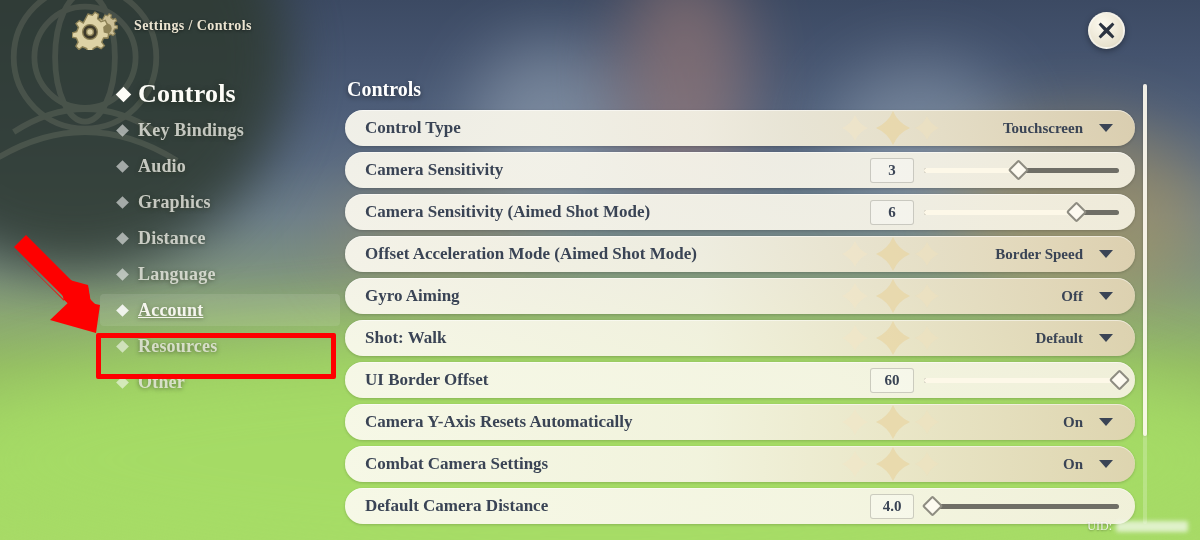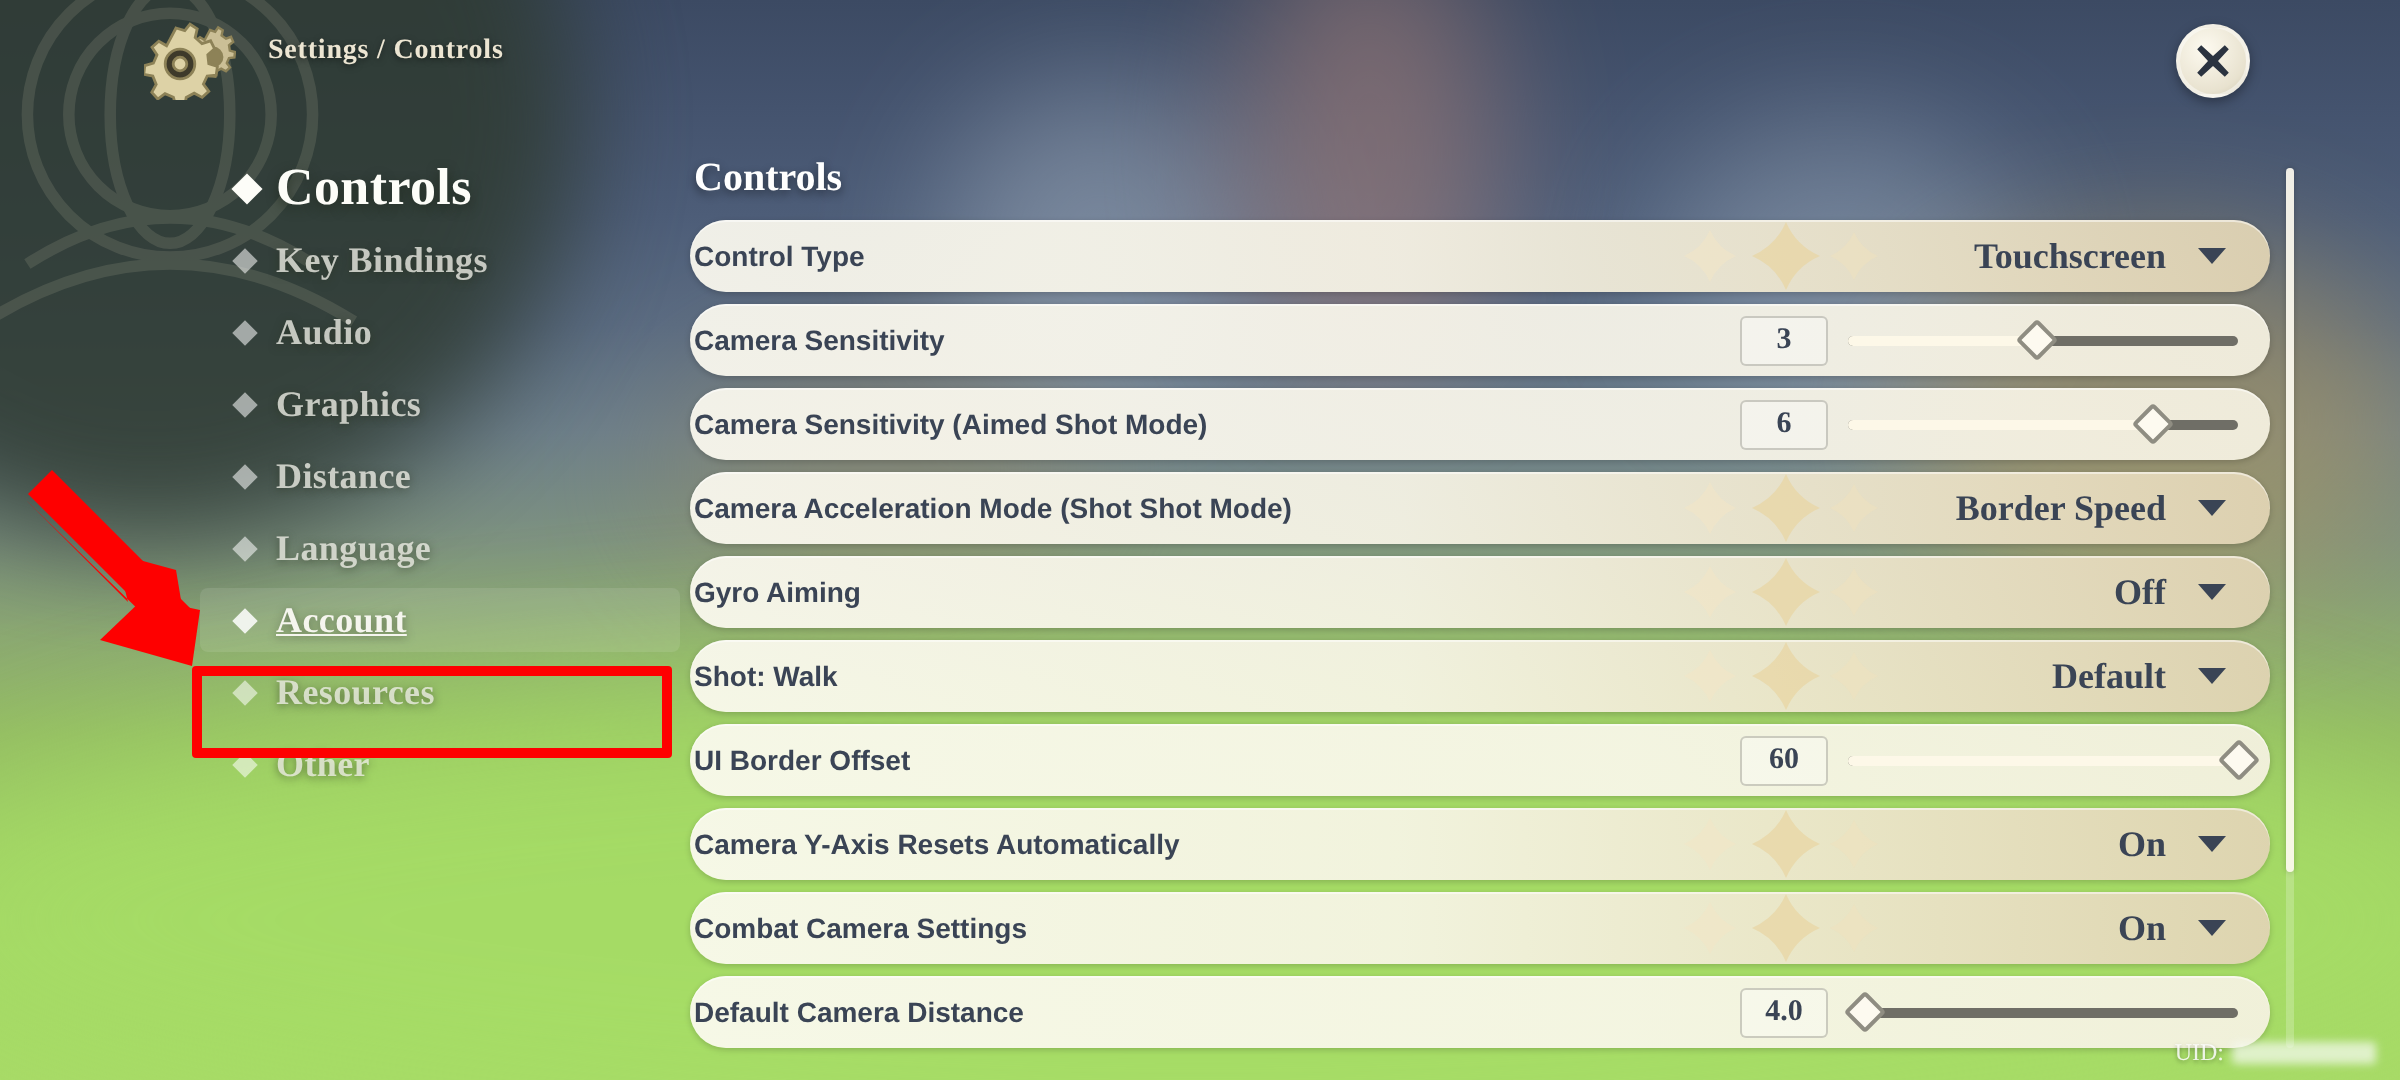--- a/index.html
+++ b/index.html
@@ -140,35 +140,35 @@
     cursor: pointer;
   }
   .row.slider-row {
     background: linear-gradient(90deg,
       rgba(252,250,240,.93) 0%,
       rgba(250,247,235,.92) 60%,
       rgba(246,242,226,.93) 100%);
   }
   .row .label {
     position: relative; z-index: 2;
-    padding-left: 2px;
-    font-family: Liberation Sans, sans-serif;
-    font-weight: 700;
-    font-size: 14px;
+    padding-left: 20px;
+    font-family: Liberation Serif, serif;
+    font-weight: 700;
+    font-size: 17px;
     color: #3a4455;
     white-space: nowrap;
   }
   
   .sparkles { position: absolute; right: 120px; top: 0; height: 100%; width: 200px; z-index: 1; }
 
   .row .value {
     position: absolute; right: 52px; z-index: 2;
     font-family: "Liberation Serif", serif;
     font-weight: 700;
-    font-size: 18px;
+    font-size: 15px;
     color: #3a4455;
     white-space: nowrap;
   }
   .caret {
     position: absolute; right: 22px; z-index: 2;
     width: 0; height: 0;
     border-left: 7px solid transparent;
     border-right: 7px solid transparent;
     border-top: 8px solid #3a4455;
   }
@@ -372,21 +372,21 @@
               <div class="knob" style="left: 78%;"></div>
             </div>
           </div>
         </div>
         <div class="row">
           <svg class="sparkles" viewBox="0 0 200 36">
             <path d="M40 5 Q43.9 14.1 53 18 Q43.9 21.9 40 31 Q36.1 21.9 27 18 Q36.1 14.1 40 5 Z" fill="#f2e6c6" opacity="0.55"></path>
             <path d="M78 1 Q83.1 12.9 95 18 Q83.1 23.1 78 35 Q72.9 23.1 61 18 Q72.9 12.9 78 1 Z" fill="#e8d5a4" opacity="0.75"></path>
             <path d="M112 6 Q115.6 14.4 124 18 Q115.6 21.6 112 30 Q108.4 21.6 100 18 Q108.4 14.4 112 6 Z" fill="#efe2bd" opacity="0.5"></path>
           </svg>
-          <span class="label">Camera Acceleration Mode (Shot Shot Mode)</span>
+          <span class="label">Offset Acceleration Mode (Aimed Shot Mode)</span>
           <span class="value">Border Speed</span>
           <span class="caret"></span>
         </div>
         <div class="row">
           <svg class="sparkles" viewBox="0 0 200 36">
             <path d="M40 5 Q43.9 14.1 53 18 Q43.9 21.9 40 31 Q36.1 21.9 27 18 Q36.1 14.1 40 5 Z" fill="#f2e6c6" opacity="0.55"></path>
             <path d="M78 1 Q83.1 12.9 95 18 Q83.1 23.1 78 35 Q72.9 23.1 61 18 Q72.9 12.9 78 1 Z" fill="#e8d5a4" opacity="0.75"></path>
             <path d="M112 6 Q115.6 14.4 124 18 Q115.6 21.6 112 30 Q108.4 21.6 100 18 Q108.4 14.4 112 6 Z" fill="#efe2bd" opacity="0.5"></path>
           </svg>
           <span class="label">Gyro Aiming</span>

